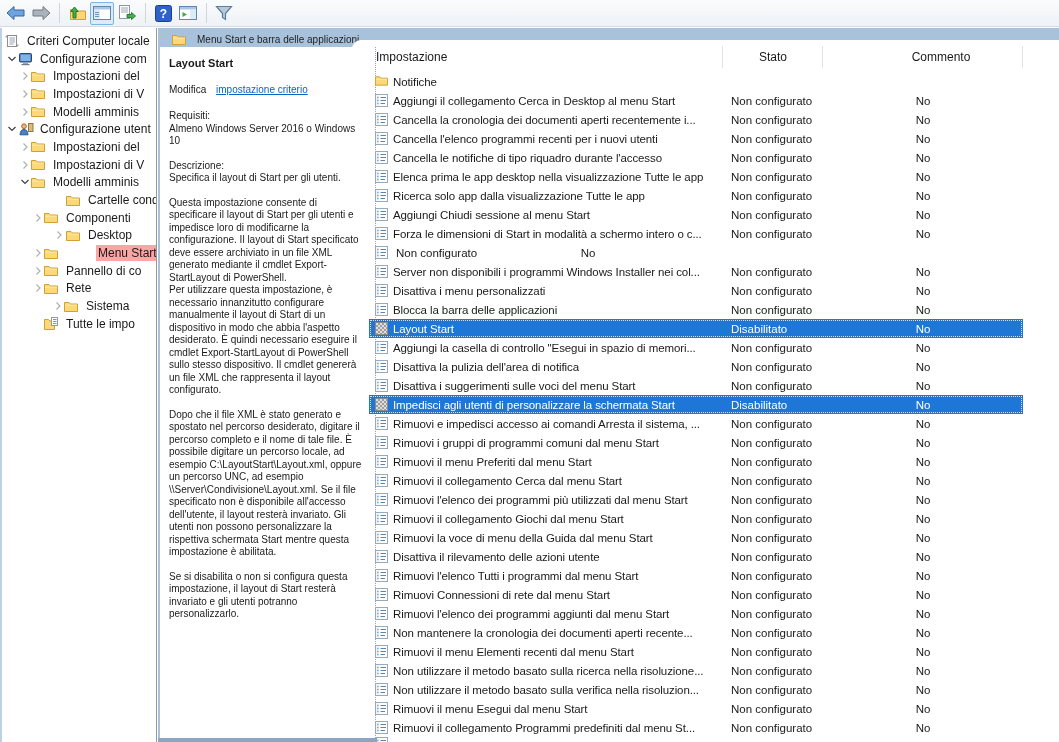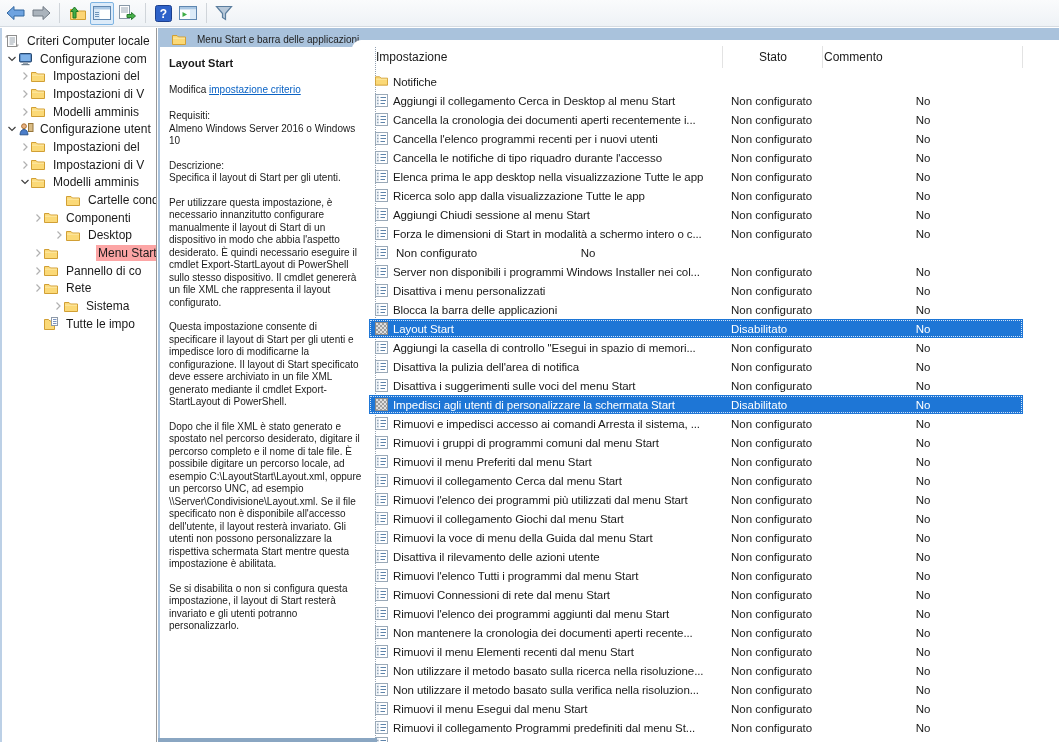--- a/index.html
+++ b/index.html
@@ -23,21 +23,21 @@
   
   #right{position:absolute;left:158px;top:28px;right:0;bottom:0;background:#a9c2dc;}
   #ext-title{position:absolute;left:14px;top:4px;display:flex;align-items:center;gap:7px;font-size:10px;color:#1e1e1e;}
   #bottom-strip{position:absolute;left:0;bottom:0;width:219px;height:4px;background:#8aa6c2;}
   
   #details{position:absolute;left:2px;top:19px;width:216px;bottom:4px;background:#fff;
            border-right:1px dotted #94a3b3;box-sizing:border-box;padding:8px 9px 0 9px;
            font-size:10px;line-height:12.5px;overflow:hidden;}
   .d-title{font-weight:bold;font-size:11px;margin:2px 0 14px 0;}
   .d-edit{margin-bottom:14px;}
-  .d-link{color:#0b63c5;text-decoration:underline;cursor:pointer;}
+  .d-link{color:#0b63c5;text-decoration:underline;cursor:pointer;margin-left:7px;}
   .d-block{margin-bottom:12px;}
   .d-para{margin-top:12px;}
   .d-para.nogap{margin-top:0;}
   
   #list-tab{position:absolute;left:194px;top:12px;right:0;bottom:0;background:#fff;border-radius:9px 0 0 0;}
   #list{position:absolute;left:194px;top:12px;right:0;bottom:0;overflow:hidden;font-size:11.5px;}
   .lh-label{position:absolute;top:10px;font-size:12px;color:#1a1a1a;}
   .lh-sep{position:absolute;top:6px;width:1px;height:22px;background:#e3e3e3;}
   #rows{position:absolute;left:17px;top:32px;width:654px;}
   .row{height:19px;display:flex;align-items:center;box-sizing:border-box;}
@@ -375,32 +375,32 @@
     </div>
     <div class="d-block">
       <div>Requisiti:</div>
       <div>Almeno Windows Server 2016 o Windows 10</div>
     </div>
     <div class="d-block">
       <div>Descrizione:</div>
       <div>Specifica il layout di Start per gli utenti.</div>
     </div>
     <div id="d-paras">
+        <div class="d-para">Questa impostazione consente di specificare il layout di Start per gli utenti e impedisce loro di modificarne la configurazione. Il layout di Start specificato deve essere archiviato in un file XML generato mediante il cmdlet Export-StartLayout di PowerShell.</div>
         <div class="d-para nogap">Per utilizzare questa impostazione, è necessario innanzitutto configurare manualmente il layout di Start di un dispositivo in modo che abbia l'aspetto desiderato. È quindi necessario eseguire il cmdlet Export-StartLayout di PowerShell sullo stesso dispositivo. Il cmdlet genererà un file XML che rappresenta il layout configurato.</div>
-        <div class="d-para">Questa impostazione consente di specificare il layout di Start per gli utenti e impedisce loro di modificarne la configurazione. Il layout di Start specificato deve essere archiviato in un file XML generato mediante il cmdlet Export-StartLayout di PowerShell.</div>
         <div class="d-para">Dopo che il file XML è stato generato e spostato nel percorso desiderato, digitare il percorso completo e il nome di tale file. È possibile digitare un percorso locale, ad esempio C:\LayoutStart\Layout.xml, oppure un percorso UNC, ad esempio \\Server\Condivisione\Layout.xml. Se il file specificato non è disponibile all'accesso dell'utente, il layout resterà invariato. Gli utenti non possono personalizzare la rispettiva schermata Start mentre questa impostazione è abilitata.</div>
         <div class="d-para">Se si disabilita o non si configura questa impostazione, il layout di Start resterà invariato e gli utenti potranno personalizzarlo.</div>
       </div>
   </div>
 
   <div id="list">
     <div>
       <span class="lh-label" style="left:24px">Impostazione</span>
       <span class="lh-label" style="left:371px;width:100px;text-align:center">Stato</span>
-      <span class="lh-label" style="left:472px;width:200px;text-align:left">Commento</span>
+      <span class="lh-label" style="left:489px;width:200px;text-align:center">Commento</span>
       <span class="lh-sep" style="left:370px"></span>
       <span class="lh-sep" style="left:470px"></span>
       <span class="lh-sep" style="left:670px"></span>
     </div>
     <div id="rows">
         <div class="row">
           <span class="r-icon">
             <svg width="14" height="11" viewBox="0 0 14 11">
               <path d="M0.5 1.5 L5 1.5 L6.5 3 L13.5 3 L13.5 10.5 L0.5 10.5 Z" fill="#fbd977" stroke="#d19f34"></path>
               <line x1="1" y1="4.2" x2="13" y2="4.2" stroke="#fde9a8"></line>

